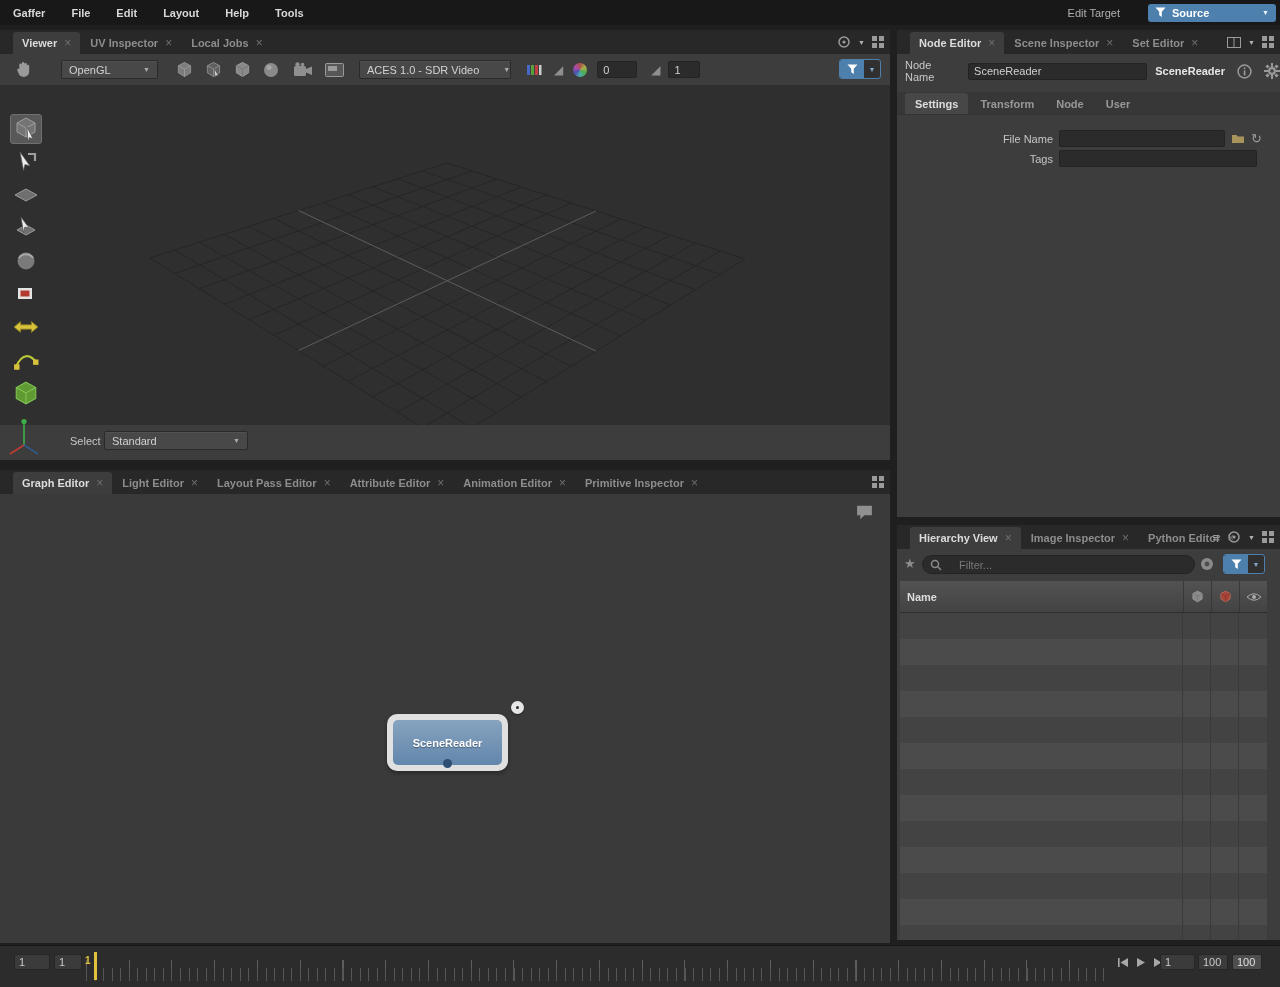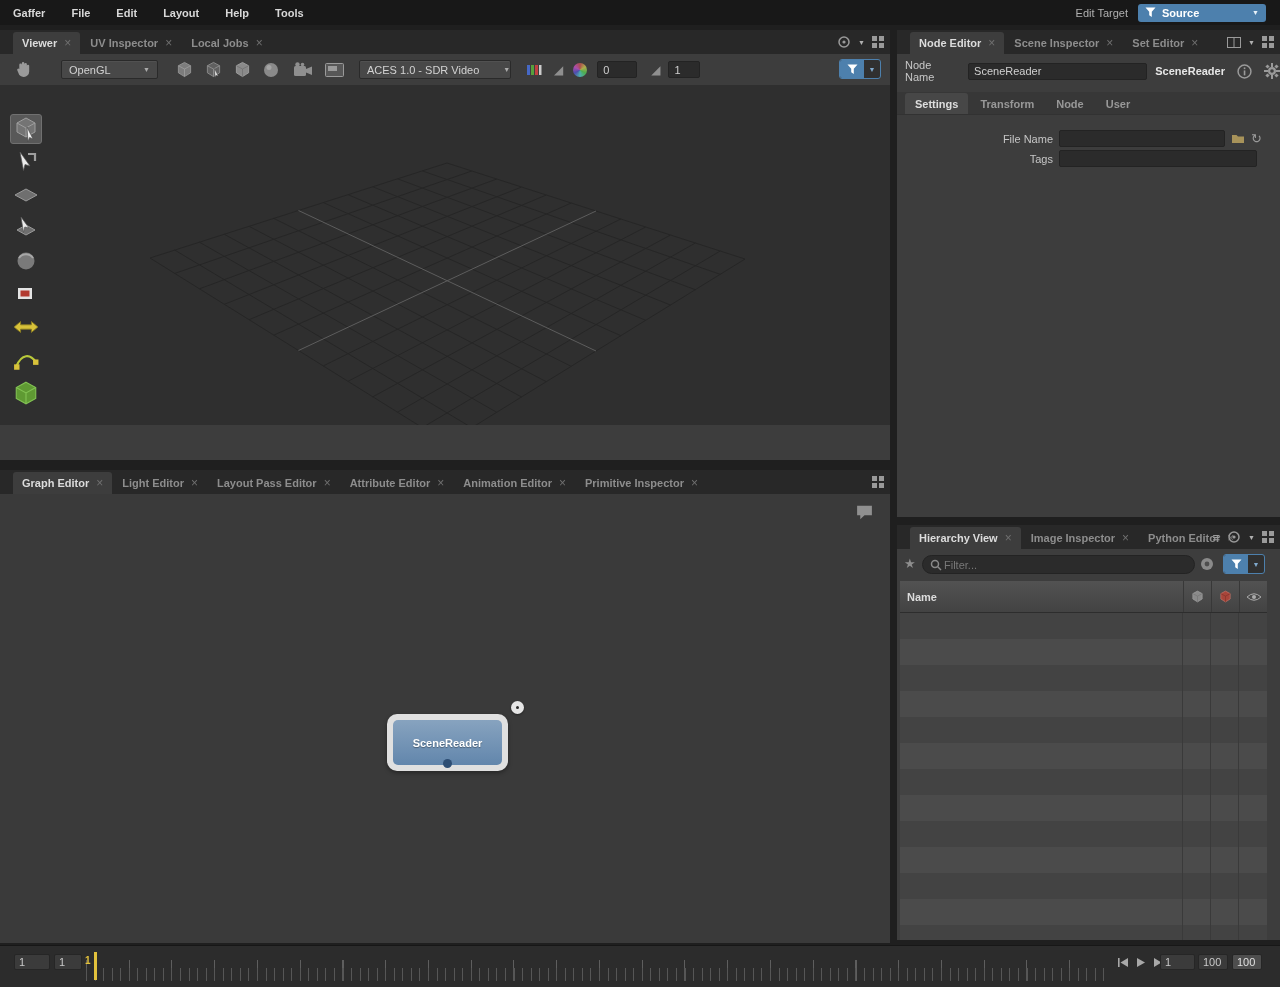--- a/index.html
+++ b/index.html
@@ -3,21 +3,21 @@
 <meta charset="utf-8">
 <style>
   *{margin:0;padding:0;box-sizing:border-box}
   html,body{width:1280px;height:987px}
   body{position:relative;overflow:hidden;background:#1f1f1f;font-family:"Liberation Sans",sans-serif;font-size:11px;color:#c8c8c8}
   input{outline:none;font-family:"Liberation Sans",sans-serif}
 
   
   .menubar{position:absolute;left:0;top:0;width:1280px;height:25px;background:#181818;display:flex;align-items:center;z-index:20}
   .menu-item{padding:0 13px;height:25px;display:flex;align-items:center;font-weight:bold;color:#d8d8d8}
-  .menubar-right{margin-left:auto;display:flex;align-items:center;gap:10px;padding-right:14px}
+  .menubar-right{margin-left:auto;display:flex;align-items:center;gap:28px;padding-right:4px}
   .edit-target-label{color:#b0b0b0}
   .source-btn{height:18px;width:128px;background:#4d80ad;border-radius:3px;display:flex;align-items:center;gap:6px;padding:0 7px;color:#fff;font-weight:bold}
   .source-btn .arr{margin-left:auto;color:#e8f1f8}
   .arr{font-size:7px;color:#b0b0b0;line-height:1}
 
   
   .panel{position:absolute;background:#3d3d3d}
   .tabbar{position:relative;height:24px;background:#282828;display:flex;align-items:flex-end;padding-left:13px}
   .tab{display:flex;align-items:center;gap:7px;height:22px;padding:0 9px;margin-right:1px;border-radius:3px 3px 0 0;color:#8d8d8d;font-weight:bold;white-space:nowrap}
   .tab.active{background:#3d3d3d;color:#dcdcdc}
@@ -57,21 +57,21 @@
   .ne-header{position:absolute;left:0;top:26px;width:100%;height:30px;display:flex;align-items:center;gap:6px;padding-left:8px}
   .sect-tabs{position:absolute;left:0;top:62px;width:100%;height:23px;display:flex;gap:2px;padding-left:8px;align-items:flex-end;background:#373737;border-bottom:1px solid #323232}
   .sect-tab{padding:0 10px;height:21px;display:flex;align-items:center;color:#989898;font-weight:bold;border-radius:3px 3px 0 0}
   .sect-tab.active{background:#474747;color:#dedede}
   .form-row{position:absolute;display:flex;align-items:center;gap:6px;left:0;width:100%}
   .form-label{width:156px;text-align:right;color:#c6c6c6}
 
   
   #hierarchy-panel{left:897px;top:525px;width:383px;height:415px}
   .filter-row{position:absolute;left:0;top:26px;width:100%;height:28px}
-  .search-box{position:absolute;left:25px;top:4px;width:273px;height:19px;background:#2b2b2b;border:1px solid #232323;border-radius:10px;display:flex;align-items:center;gap:2px;padding:0 7px}
+  .search-box{position:absolute;left:25px;top:4px;width:273px;height:19px;background:#2b2b2b;border:1px solid #232323;border-radius:10px;display:flex;align-items:center;gap:17px;padding:0 7px}
   .search-box input{background:transparent;border:none;color:#bbb;width:100%;font-size:11px}
   .search-box input::placeholder{color:#787878}
   .h-table{position:absolute;left:3px;top:56px;width:367px;height:359px;background:#424242;overflow:hidden}
   .h-header{position:relative;height:32px;background:linear-gradient(#525252,#434343);border-bottom:1px solid #2d2d2d;display:flex;align-items:center;padding-left:7px;font-weight:bold;color:#dcdcdc}
   .h-cols{position:absolute;right:0;top:0;height:100%;display:flex}
   .h-col{width:28px;display:flex;align-items:center;justify-content:center;border-left:1px solid #383838}
   .h-rows{position:relative;height:339px}
   .h-row{height:26px}
   .h-row:nth-child(odd){background:#434343}
   .h-row:nth-child(even){background:#4b4b4b}
@@ -335,20 +335,33 @@
     <div class="toolbtn">
         <span class="iconspan">
           <svg width="26" height="26" viewBox="0 0 24 24">
             <path d="M12 2 21 7 21 17 12 22 3 17 3 7Z" fill="#5f9a33" stroke="#82c253"></path>
             <path d="M3 7 12 12 21 7 M12 12 V22" fill="none" stroke="#82c253"></path>
           </svg>
         </span>
       </div>
   </div>
 
+  <div class="viewer-bottom">
+    <svg width="42" height="42" style="position:absolute;left:4px;top:-10px">
+      <line x1="20" y1="30" x2="20" y2="9" stroke="#3fae4a" stroke-width="1.6"></line>
+      <circle cx="20" cy="6.5" r="2.6" fill="#3fae4a"></circle>
+      <line x1="20" y1="30" x2="6" y2="39" stroke="#c23c34" stroke-width="1.6"></line>
+      <line x1="20" y1="30" x2="34" y2="39" stroke="#2e5a8a" stroke-width="1.6"></line>
+    </svg>
+    <span style="position:absolute;left:70px;top:10px">Select</span>
+    <div class="dropdown" style="position:absolute;left:104px;top:6px;width:144px">
+      <span>Standard</span>
+      <span class="arr">▼</span>
+    </div>
+  </div>
 </div>
 
 <div class="panel" id="graph-panel">
   <div class="tabbar">
     <div class="tab active">
       <span>Graph Editor</span>
       <span class="close">×</span>
     </div>
     <div class="tab">
       <span>Light Editor</span>

